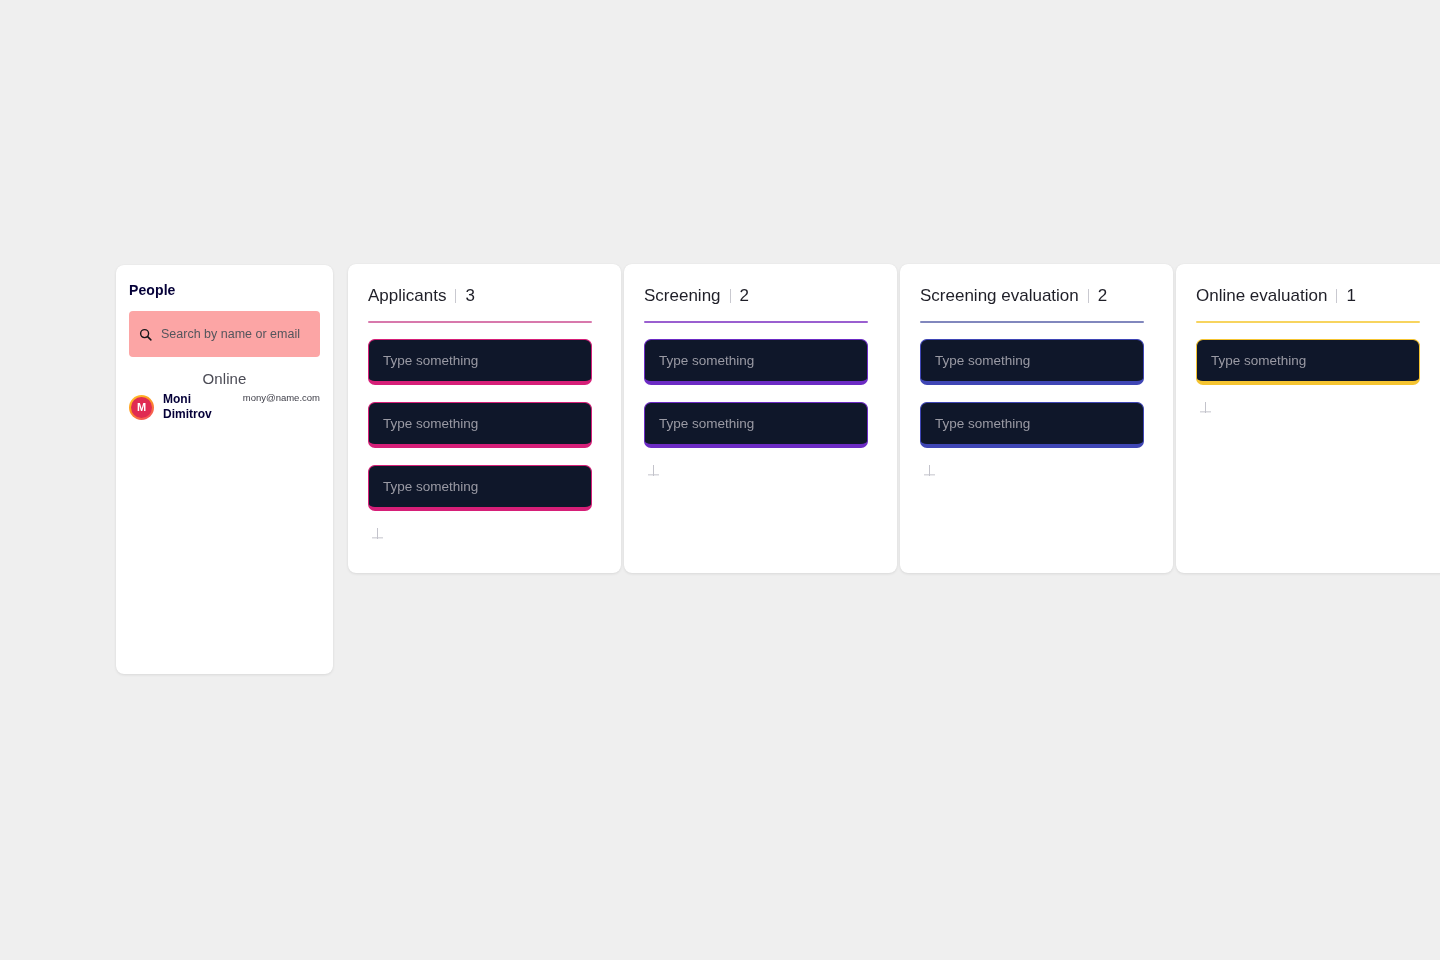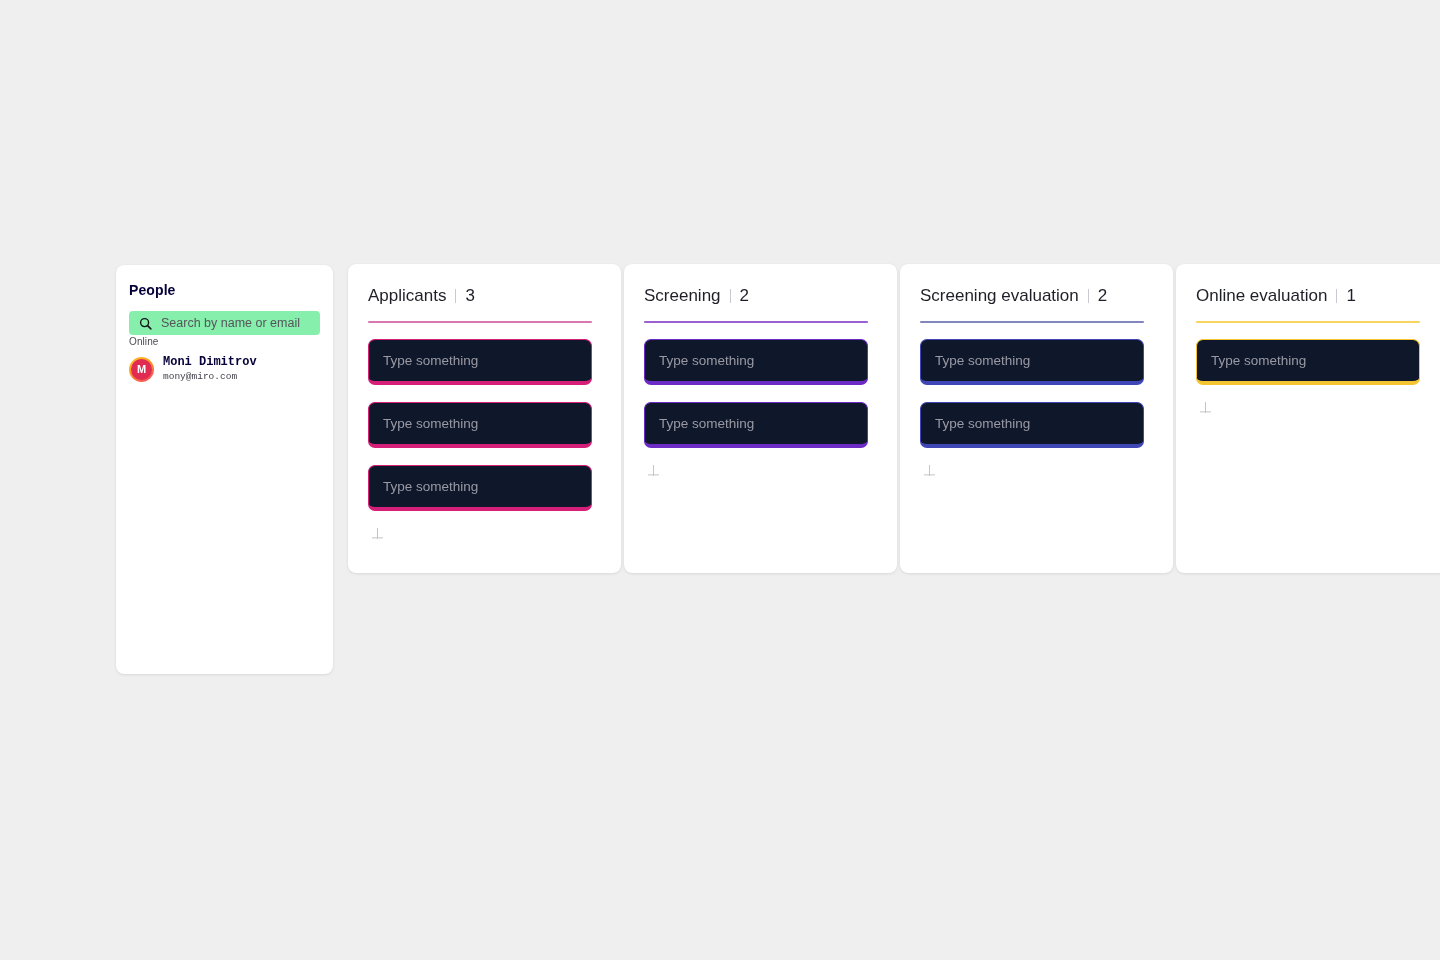--- a/index.html
+++ b/index.html
@@ -40,22 +40,22 @@
     font-weight: 700;
     color: #050038;
     letter-spacing: 0.1px;
     line-height: 18px;
     margin-bottom: 12px;
   }
 
   .search-box {
     display: flex;
     align-items: center;
-    height: 24px;
-    background: #86efac;
+    height: 46px;
+    background: #fca5a5;
     border-radius: 4px;
     padding: 0 10px;
     gap: 9px;
   }
 
   .search-icon {
     flex: 0 0 auto;
     display: block;
     width: 13px;
     height: 13px;
@@ -63,24 +63,26 @@
   }
 
   .search-placeholder {
     font-size: 12.5px;
     color: #55555c;
     line-height: 16px;
     white-space: nowrap;
   }
 
   .online-label {
-    font-size: 10px;
+    margin-top: 15px;
+    font-size: 15px;
     color: #4b4b55;
     line-height: 13px;
     letter-spacing: 0.1px;
+    text-align: center;
   }
 
   .person-row {
     display: flex;
     align-items: center;
     gap: 9px;
     margin-top: 7px;
   }
 
   .avatar {
@@ -105,21 +107,21 @@
 
   .avatar-initial {
     position: relative;
     z-index: 2;
     font-size: 11px;
     font-weight: 700;
     color: #ffffff;
     line-height: 1;
   }
 
-  .person-meta { display: flex; flex-direction: column; gap: 1px; font-family: Liberation Mono, monospace; }
+  .person-meta { display: flex; flex-direction: row; gap: 1px; }
 
   .person-name {
     font-size: 12px;
     font-weight: 700;
     color: #050038;
     line-height: 15px;
   }
 
   .person-email {
     font-size: 9.5px;
@@ -235,21 +237,21 @@
     </div>
 
     <div class="online-label">Online</div>
 
     <div class="person-row">
       <div class="avatar">
         <span class="avatar-initial">M</span>
       </div>
       <div class="person-meta">
         <span class="person-name">Moni Dimitrov</span>
-        <span class="person-email">mony@miro.com</span>
+        <span class="person-email">mony@name.com</span>
       </div>
     </div>
   </div>
 
   <div class="board" id="board">
       <div class="column">
         <div class="col-header">
           <span class="col-title">Applicants</span>
           <span class="col-sep"></span>
           <span class="col-count">3</span>

